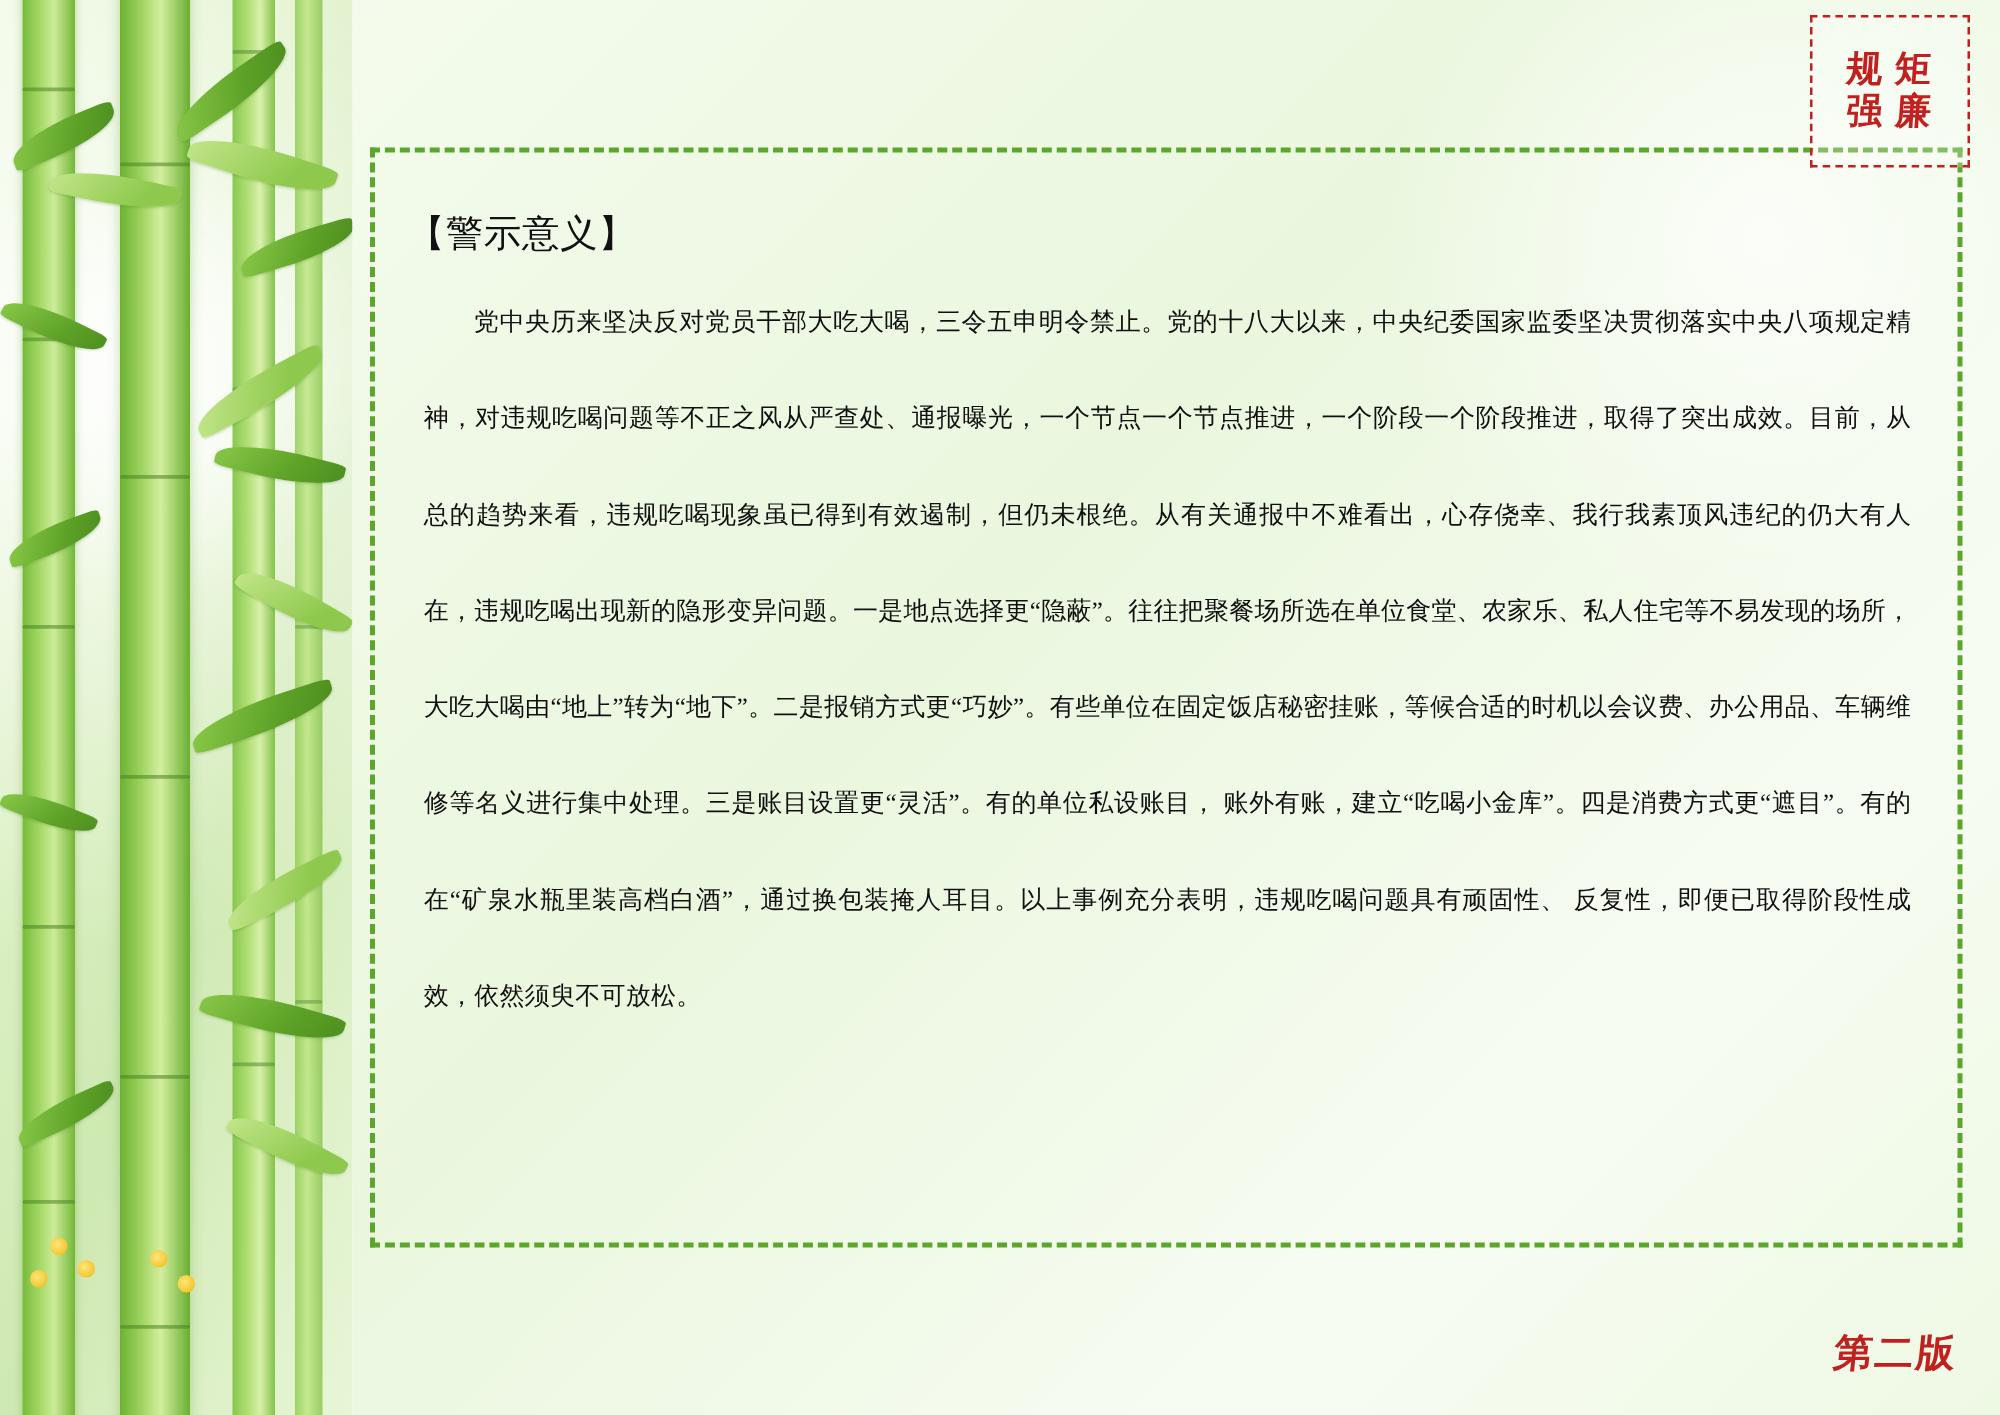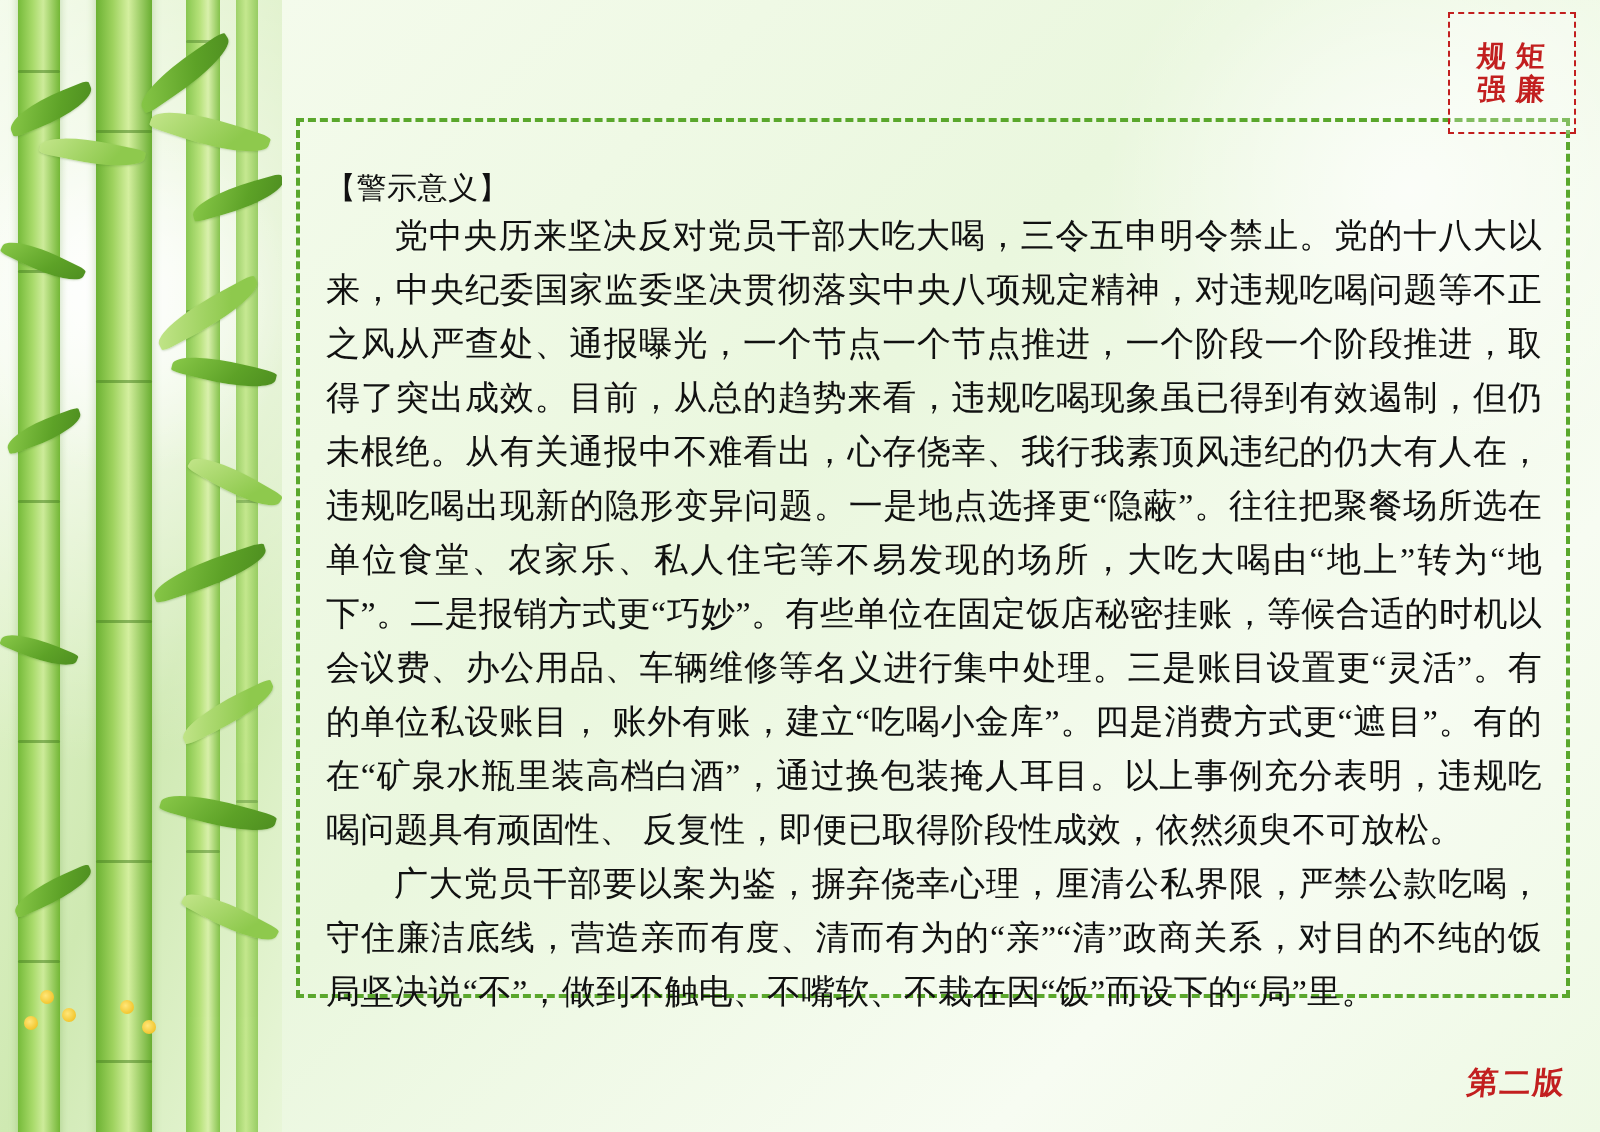--- a/index.html
+++ b/index.html
@@ -139,25 +139,25 @@
 
   .section-title {
     font-size: 30px;
     line-height: 1.3;
     font-weight: 400;
     margin: 0 0 2px 0;
     letter-spacing: 0.5px;
   }
 
   .para {
-    font-size: 34px;
-    line-height: 54px;
+    font-size: 20px;
+    line-height: 77px;
     text-align: justify;
     text-justify: inter-ideograph;
-    margin: 0;
+    margin: 13px;
     letter-spacing: 0.2px;
   }
   .para.indent {
     text-indent: 2em;
   }
   .para + .para {
     margin-top: 0;
   }
 
   
@@ -263,21 +263,20 @@
   <div class="content-panel">
     <div class="soft-glow"></div>
 
     <div class="dashed-frame"></div>
 
     <div class="article">
       <div class="section-title">【警示意义】</div>
 
       <p class="para indent">党中央历来坚决反对党员干部大吃大喝，三令五申明令禁止。党的十八大以来，中央纪委国家监委坚决贯彻落实中央八项规定精神，对违规吃喝问题等不正之风从严查处、通报曝光，一个节点一个节点推进，一个阶段一个阶段推进，取得了突出成效。目前，从总的趋势来看，违规吃喝现象虽已得到有效遏制，但仍未根绝。从有关通报中不难看出，心存侥幸、我行我素顶风违纪的仍大有人在，违规吃喝出现新的隐形变异问题。一是地点选择更“隐蔽”。往往把聚餐场所选在单位食堂、农家乐、私人住宅等不易发现的场所，大吃大喝由“地上”转为“地下”。二是报销方式更“巧妙”。有些单位在固定饭店秘密挂账，等候合适的时机以会议费、办公用品、车辆维修等名义进行集中处理。三是账目设置更“灵活”。有的单位私设账目， 账外有账，建立“吃喝小金库”。四是消费方式更“遮目”。有的在“矿泉水瓶里装高档白酒”，通过换包装掩人耳目。以上事例充分表明，违规吃喝问题具有顽固性、 反复性，即便已取得阶段性成效，依然须臾不可放松。</p>
 
-      <p class="para indent">广大党员干部要以案为鉴，摒弃侥幸心理，厘清公私界限，严禁公款吃喝，守住廉洁底线，营造亲而有度、清而有为的“亲”“清”政商关系，对目的不纯的饭局坚决说“不”，做到不触电、不嘴软、不栽在因“饭”而设下的“局”里。</p>
     </div>
 
     <div class="seal">
       <div class="row">
         <span class="ch">规</span>
         <span class="ch">矩</span>
       </div>
       <div class="row">
         <span class="ch">强</span>
         <span class="ch">廉</span>

